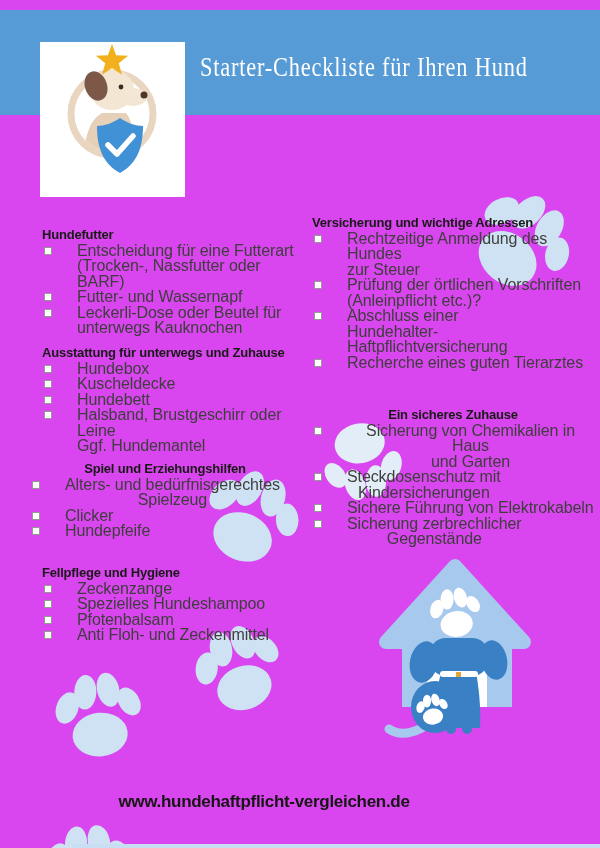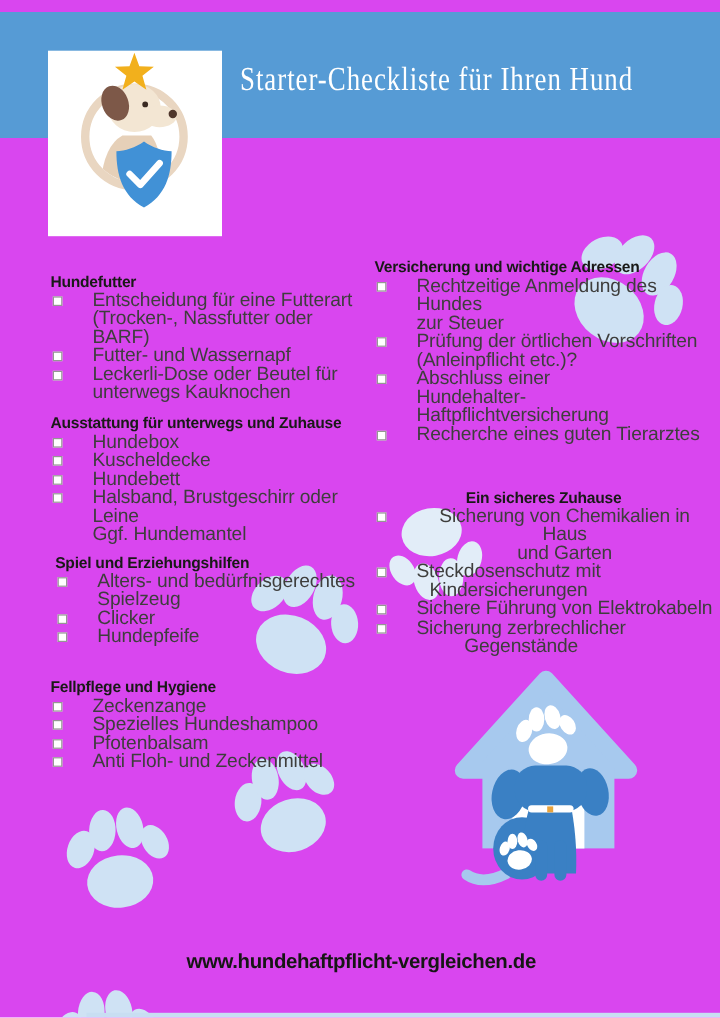--- a/index.html
+++ b/index.html
@@ -25,28 +25,28 @@
   }
   .row{display:flex;align-items:flex-start;}
   .cb{
     flex:none;width:6px;height:6px;border:1px solid #969694;margin:4px 0 0 2px;background:#fff;
   }
   .it{
     margin-left:25px;font-size:16px;line-height:15.5px;white-space:pre-line;letter-spacing:-0.1px;
   }
   #sec-l0{left:42px;top:227px;width:270px;}
   #sec-l1{left:42px;top:345px;width:270px;}
-  #sec-l2{left:46px;top:461px;width:270px;}
+  #sec-l2{left:30px;top:461px;width:270px;text-align:center;}
   #sec-l3{left:42px;top:565px;width:270px;}
   #sec-r0{left:312px;top:215px;width:282px;}
   #sec-r1{left:312px;top:407px;width:282px;text-align:center;}
   
   .url{
     position:absolute;left:0;top:792px;width:528px;text-align:center;z-index:2;
-    font-size:17px;font-weight:bold;color:#161614;letter-spacing:-0.3px;text-decoration:none;padding-left:37px;
+    font-size:17px;font-weight:bold;color:#161614;letter-spacing:-0.3px;text-decoration:none;
   }
 </style>
 </head>
 <body>
 
 <div id="page">
 
   <svg class="bg" width="600" height="848" viewBox="0 0 600 848">
     <defs>
       <g id="paw">

